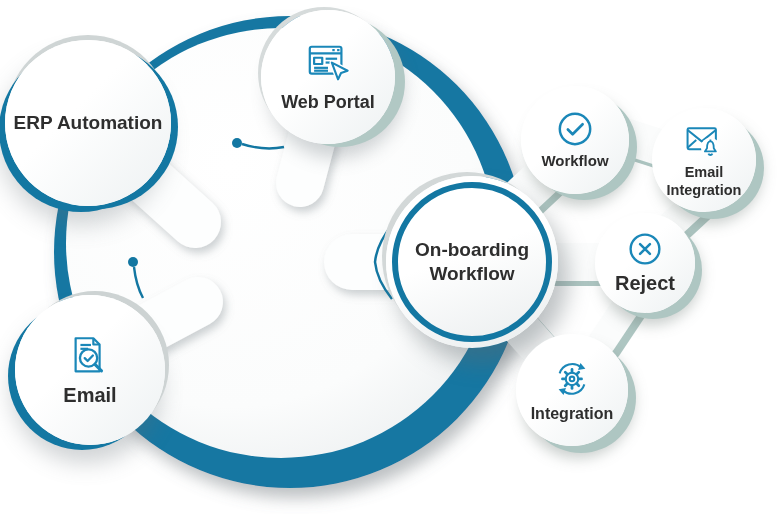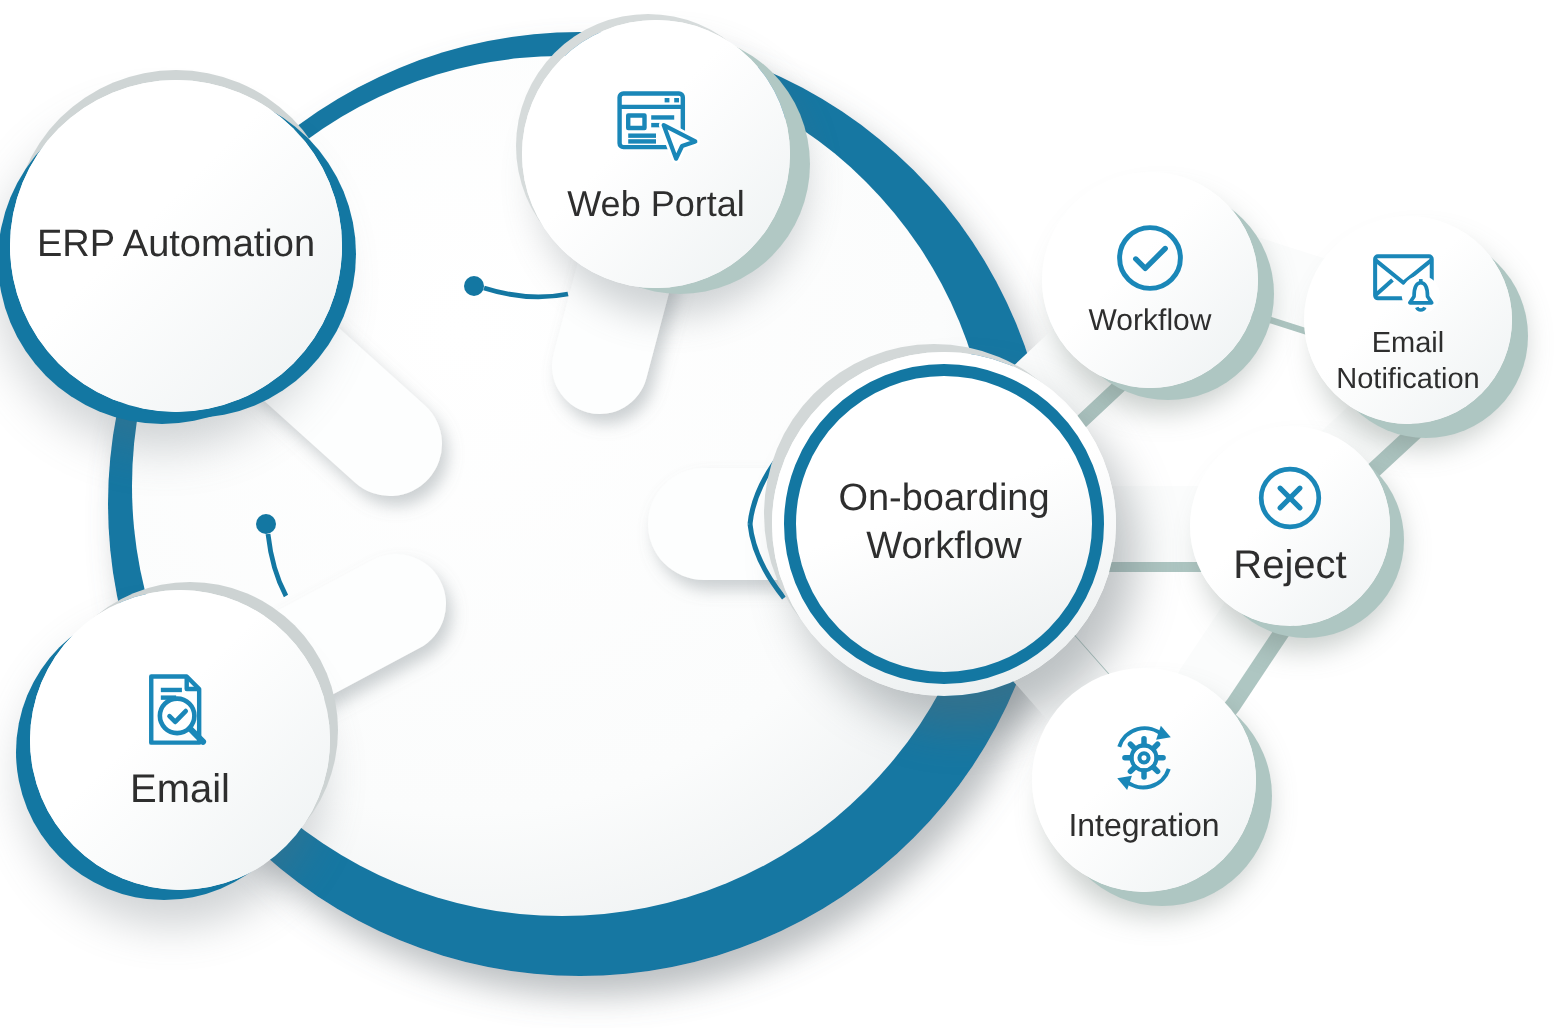--- a/index.html
+++ b/index.html
@@ -8,21 +8,21 @@
     font-family:"Liberation Sans","DejaVu Sans",sans-serif;
   }
   .bg-svg{position:absolute;left:0;top:0;}
   .node{
     position:absolute;border-radius:50%;
     background:linear-gradient(135deg,#ffffff 42%,#edf1f2 100%);
     display:flex;flex-direction:column;align-items:center;justify-content:center;
     text-align:center;gap:4px;
   }
   .label{
-    color:#2e2e2e;font-weight:400;line-height:1.25;
+    color:#2e2e2e;font-weight:700;line-height:1.25;
     overflow-wrap:normal;hyphens:none;
   }
   
   .node-erp{left:5px;top:40px;width:166px;height:166px;
     box-shadow:8px 4px 0 -1px #1377a2,-7px 7px 0 -1px #1377a2,0 -6px 0 -1px #cfd5d5,-6px 18px 24px rgba(100,110,115,.30);}
   .node-erp .label{font-size:19px;}
   .node-web{left:261px;top:10px;width:134px;height:134px;
     box-shadow:-4px -4px 0 -1px #d6dbdb,12px 5px 0 -2px #b1c8c4,8px 14px 18px rgba(100,110,115,.30);}
   .node-web .label{font-size:18px;}
   .node-audit{left:15px;top:295px;width:150px;height:150px;
@@ -177,21 +177,21 @@
         <path d="M5,9 L20.5,21.5 L36,9"></path>
         <path d="M5,28.5 L14.5,20"></path>
       </g>
       <circle cx="30" cy="28" r="10.5" fill="#ffffff"></circle>
       <g fill="#ffffff" stroke="#1a87b8" stroke-width="2" stroke-linejoin="round">
         <path d="M30,21.5 v-2" fill="none"></path>
         <path d="M26.3,29 c0,-5.5 1.6,-7.5 3.7,-7.5 c2.1,0 3.7,2 3.7,7.5 l2.3,3.5 H24 Z"></path>
         <path d="M27.8,35 a2.4,2.4 0 0 0 4.4,0" fill="none"></path>
       </g>
     </svg>
-    <span class="label">Email Notification</span>
+    <span class="label">Email Integration</span>
   </div>
 
   <div class="node node-reject">
     <svg class="icon" viewBox="0 0 40 40" width="36" height="36">
       <circle cx="20" cy="20" r="16" fill="none" stroke="#1a87b8" stroke-width="2.6"></circle>
       <path d="M14.5,14.5 L25.5,25.5 M25.5,14.5 L14.5,25.5" fill="none" stroke="#1a87b8" stroke-width="2.8" stroke-linecap="round"></path>
     </svg>
     <span class="label">Reject</span>
   </div>
 

